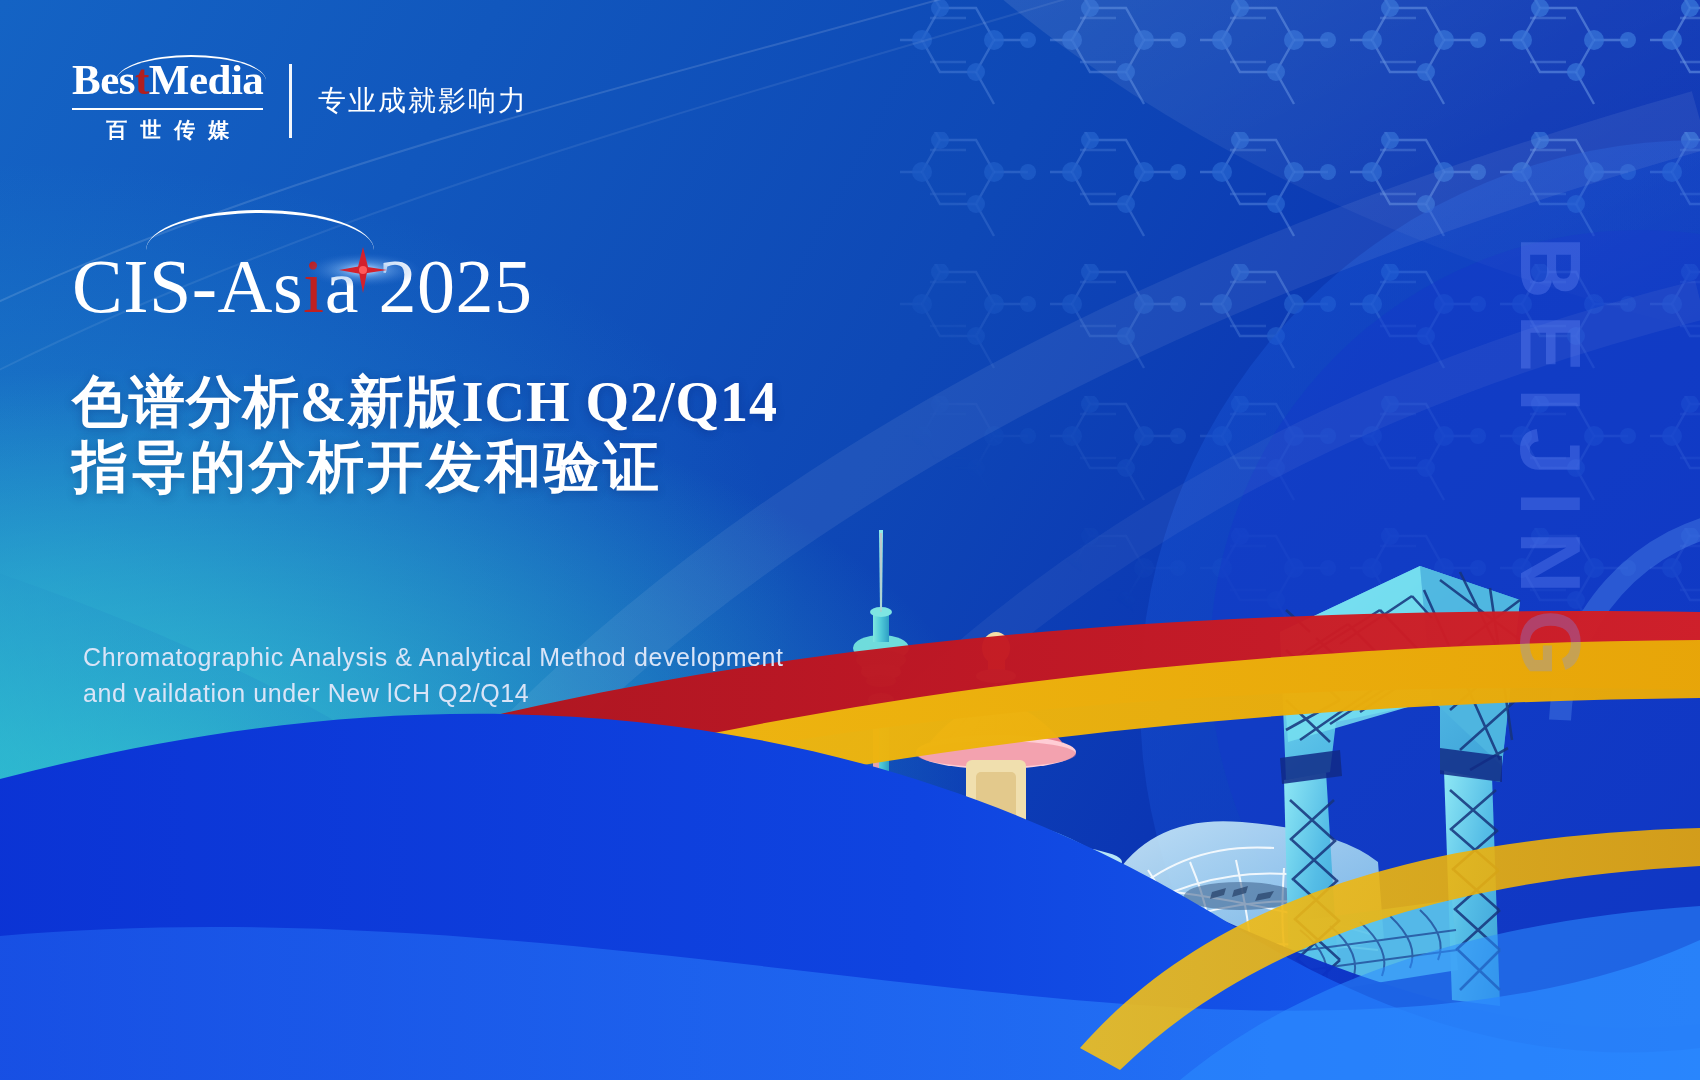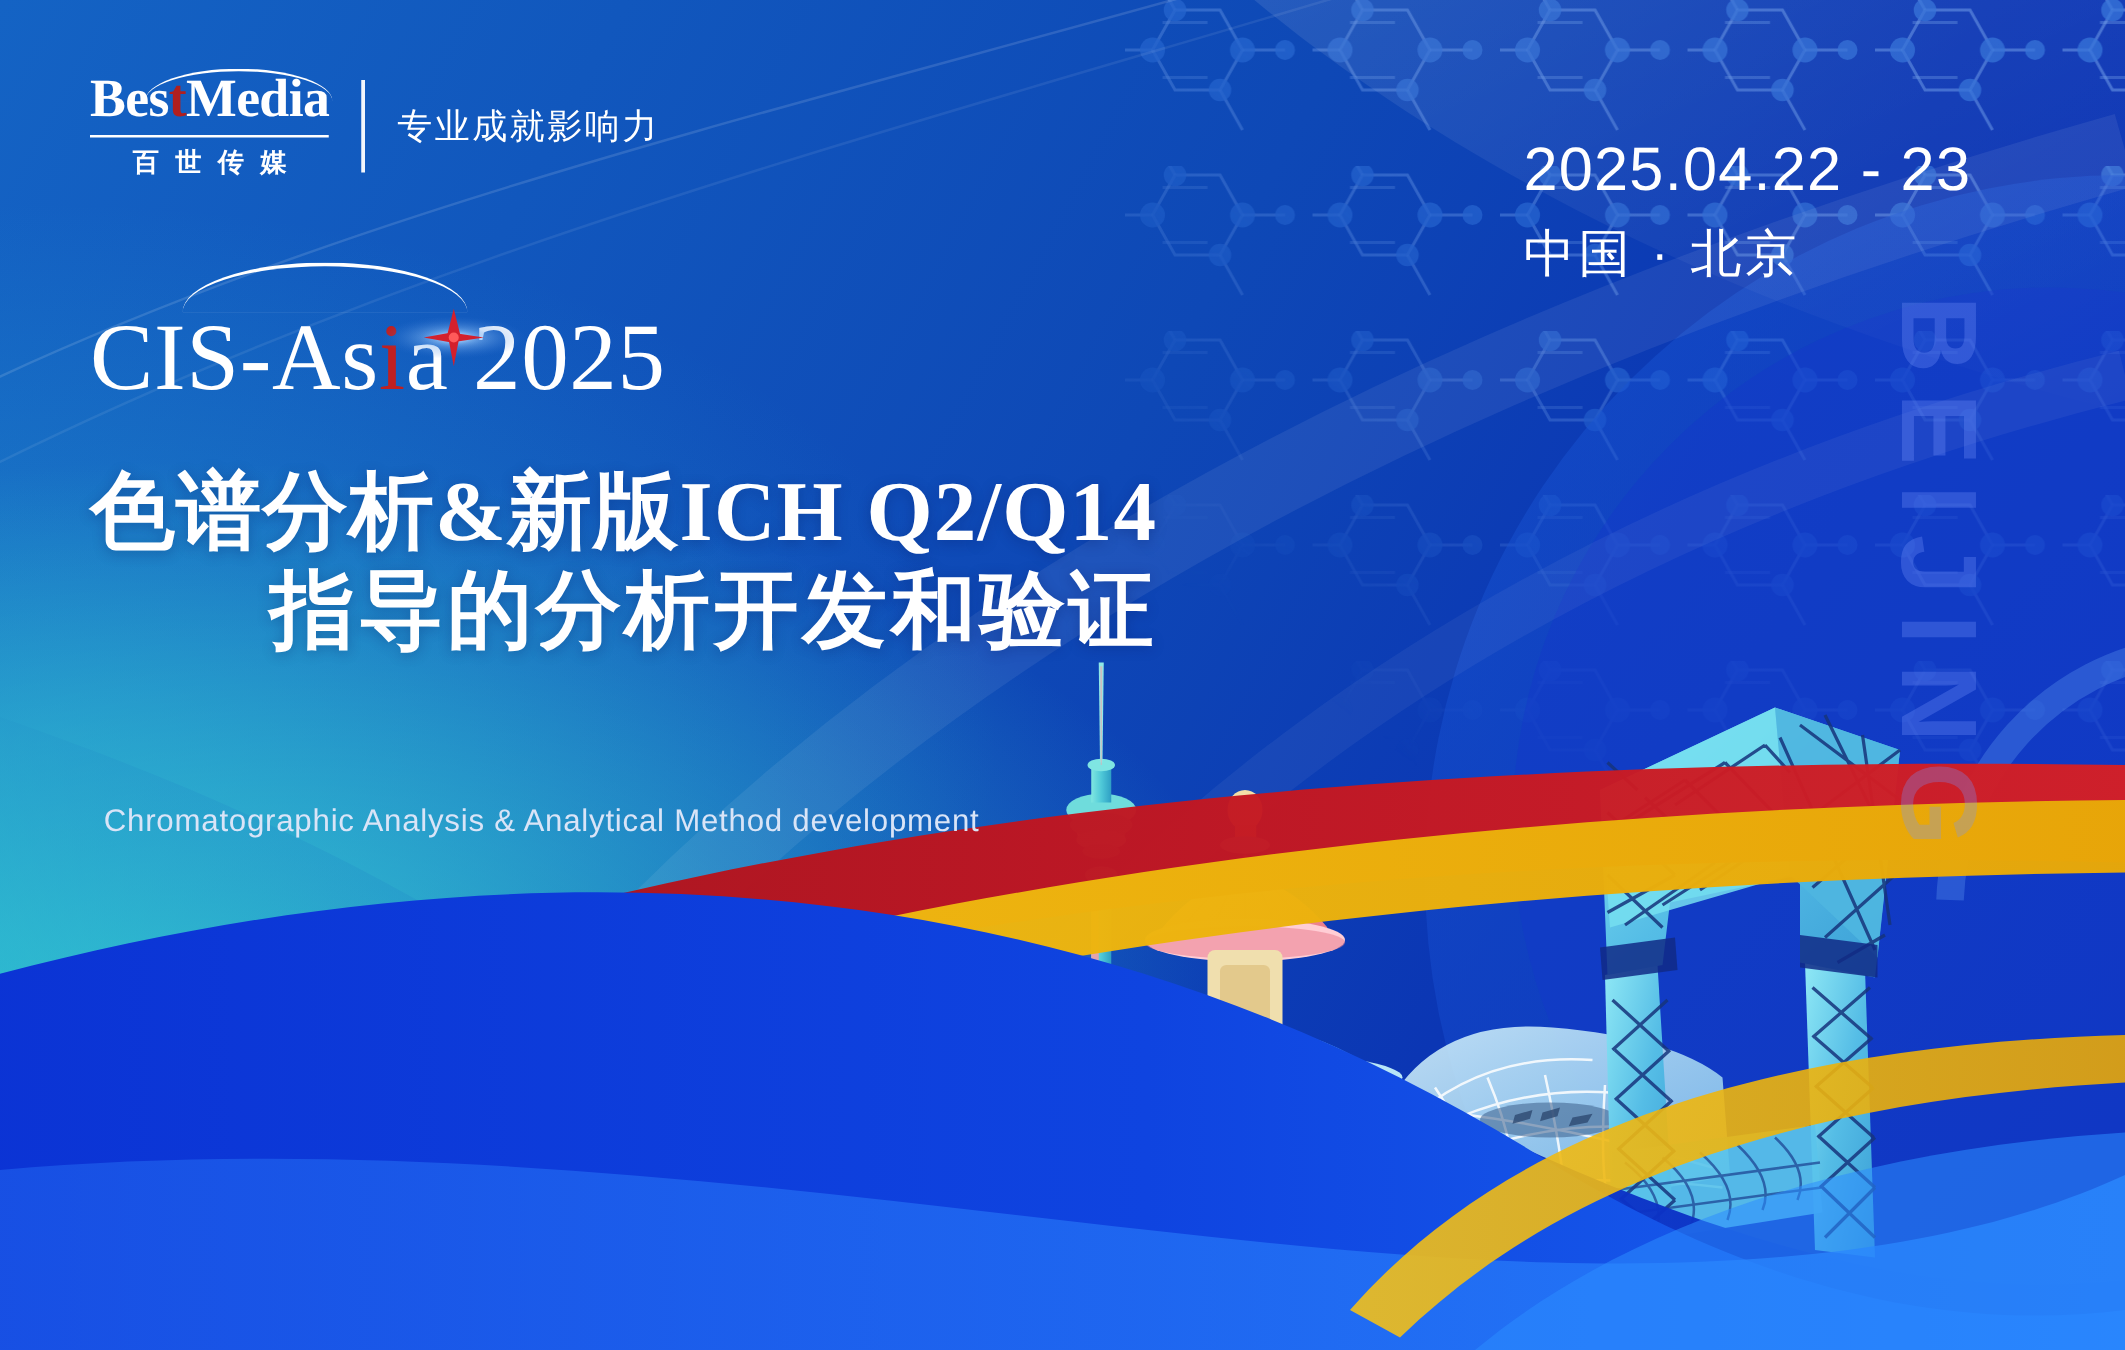--- a/index.html
+++ b/index.html
@@ -104,26 +104,25 @@
     margin-left:28px; line-height:1;
     padding-bottom:3px;
   }
 
   
   .title{
     position:absolute; left:72px; top:370px;
     font-family:"Liberation Serif", serif;
     font-weight:700;
     color:#fff;
-    font-size:68px;
+    font-size:56px;
     line-height:1.16;
     letter-spacing:1px;
     white-space:nowrap;
     text-shadow:0 2px 10px rgba(0,20,90,.28);
-    text-align:right;
   }
   .title .l2{ letter-spacing:3px; }
 
   
   .subtitle{
     position:absolute; left:83px; top:640px;
     font-size:25px; line-height:1.42;
     color:#d9e4f7; letter-spacing:.6px;
     white-space:nowrap;
     font-weight:300;
@@ -411,24 +410,20 @@
   <div class="logo-block">
     <div class="logo-lockup">
       <span class="logo-arc"></span>
       <div class="logo-wordmark"><span>Bes</span><span class="t-red">t</span><span>Media</span></div>
       <div class="logo-cn">百世传媒</div>
     </div>
     <div class="logo-divider"></div>
     <div class="logo-tagline">专业成就影响力</div>
   </div>
 
-  <div class="datebox">
-    <div class="date">2025.04.22 - 23</div>
-    <div class="place">中国 · 北京</div>
-  </div>
 
   <div class="eventline">
     <div class="event-en">
       <span class="event-arc"></span>
       <svg class="sparkle" viewBox="0 0 120 78">
         <defs>
           <radialGradient id="spGlow" cx="50%" cy="50%" r="50%">
             <stop offset="0" stop-color="#ffffff" stop-opacity=".95"></stop>
             <stop offset=".3" stop-color="#9fd0ff" stop-opacity=".55"></stop>
             <stop offset="1" stop-color="#2f6fd0" stop-opacity="0"></stop>
@@ -444,15 +439,16 @@
     </div>
   </div>
 
   <div class="title">
     <div class="l1">色谱分析&amp;新版ICH Q2/Q14</div>
     <div class="l2">指导的分析开发和验证</div>
   </div>
 
   <div class="subtitle">
     <div>Chromatographic Analysis &amp; Analytical Method development</div>
+    <div>and vaildation under New  lCH Q2/Q14</div>
   </div>
 
 </div>
 
 </body></html>

